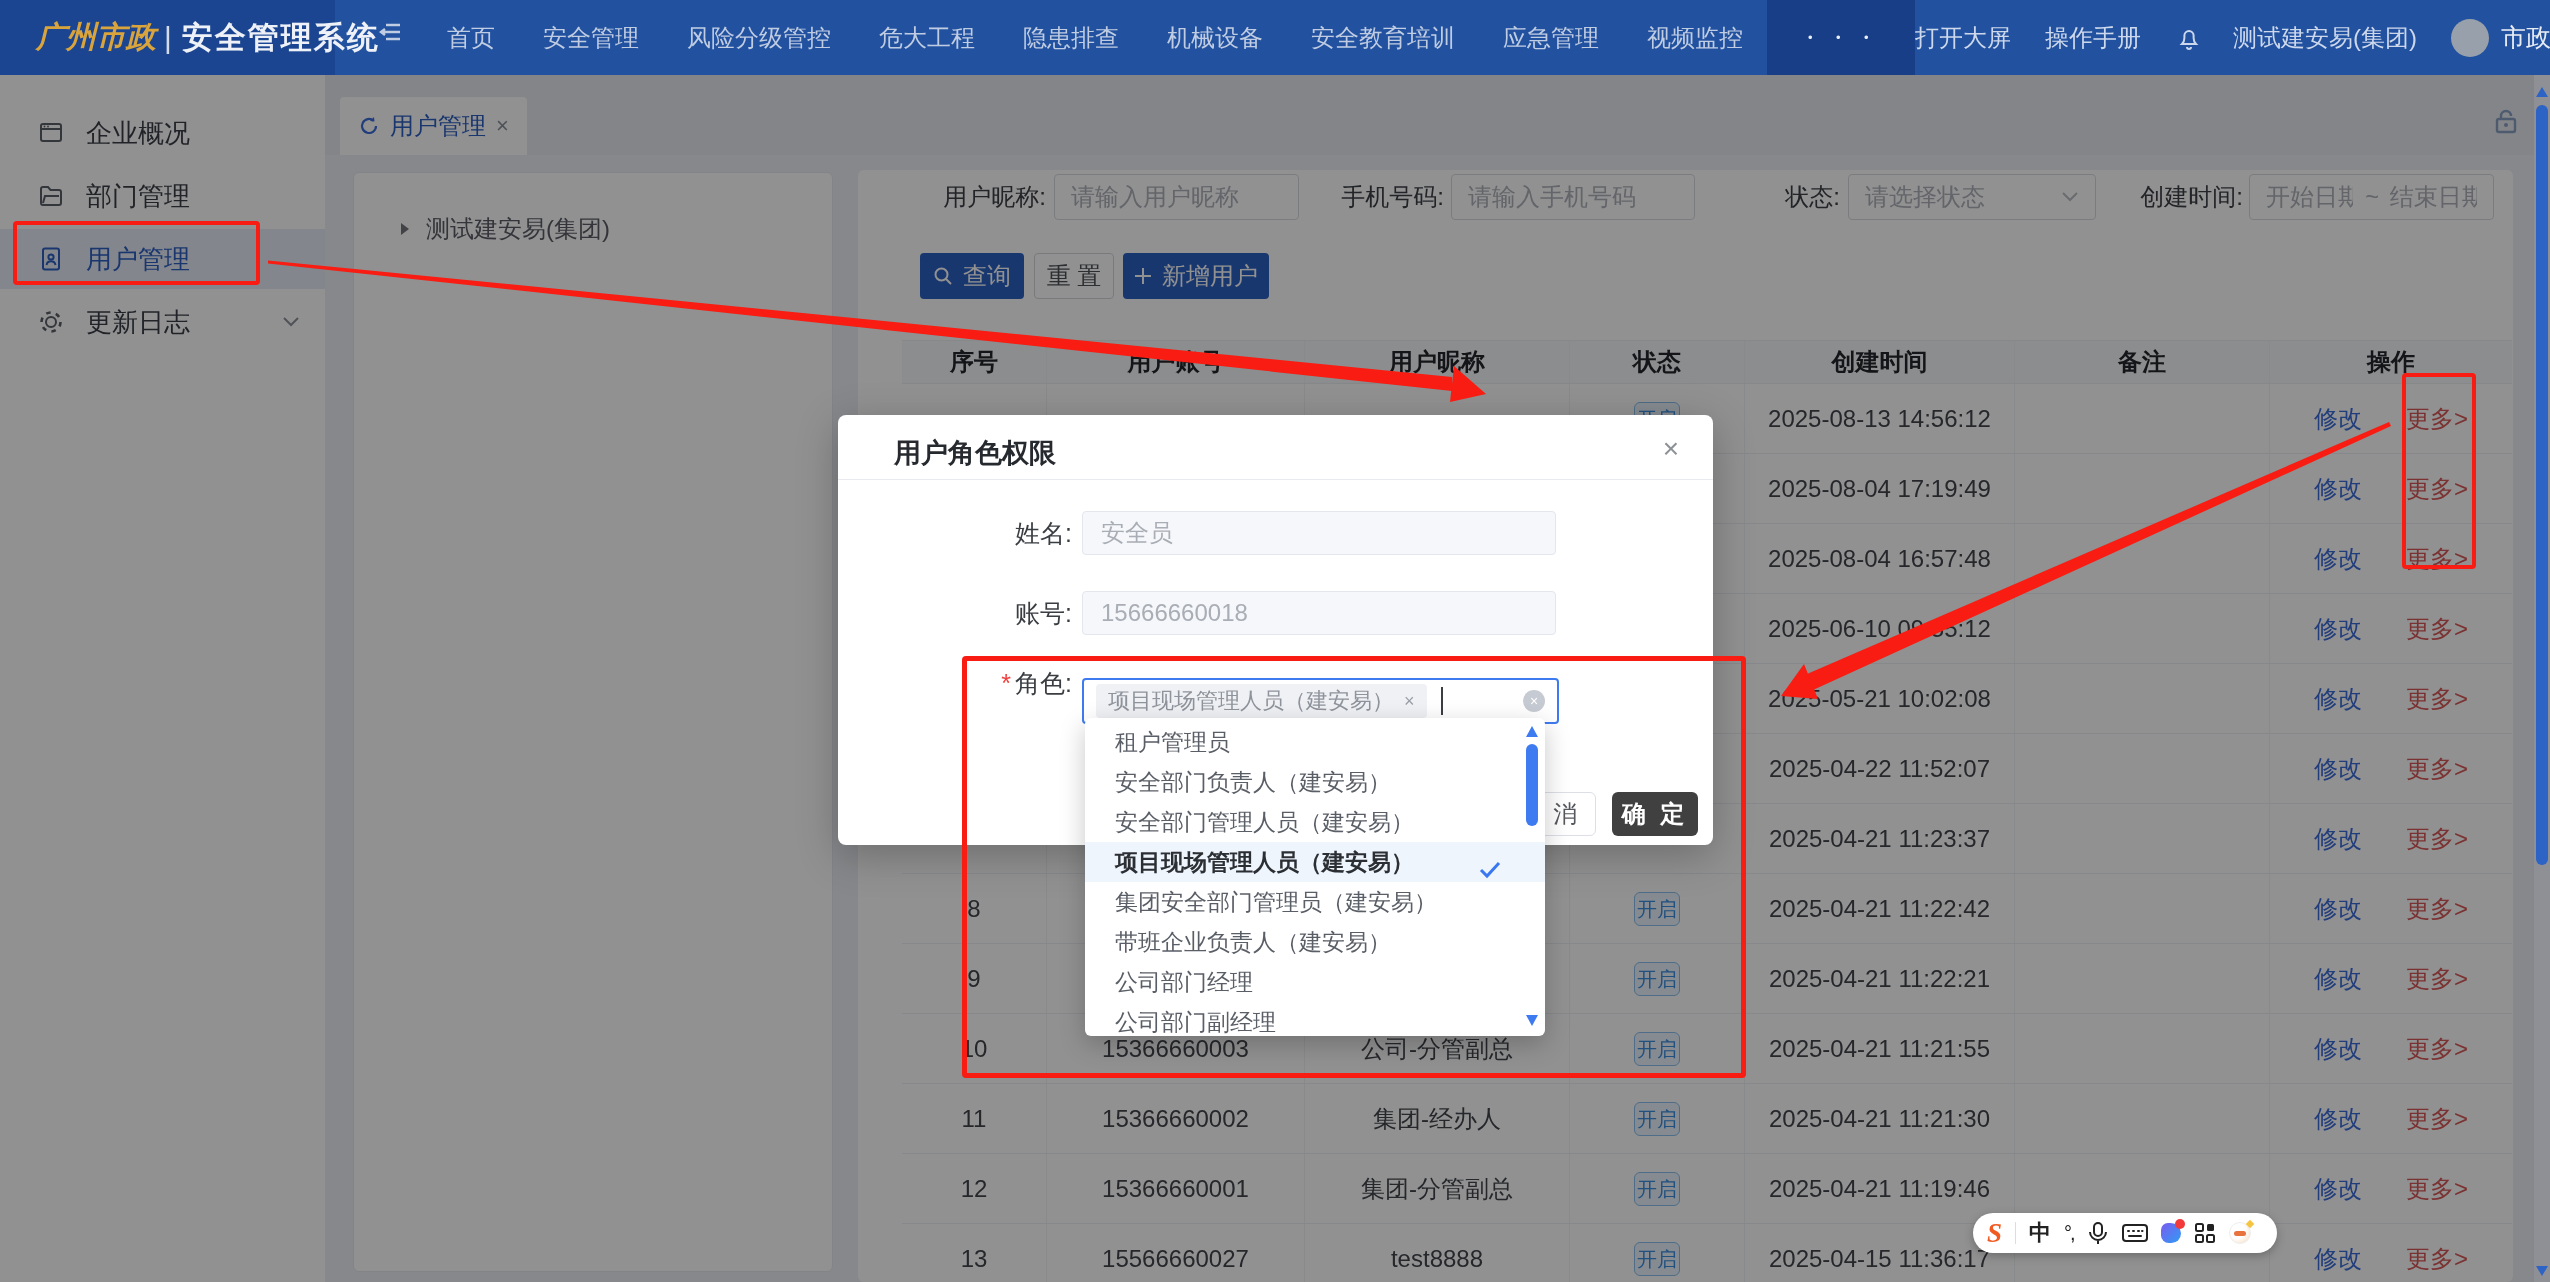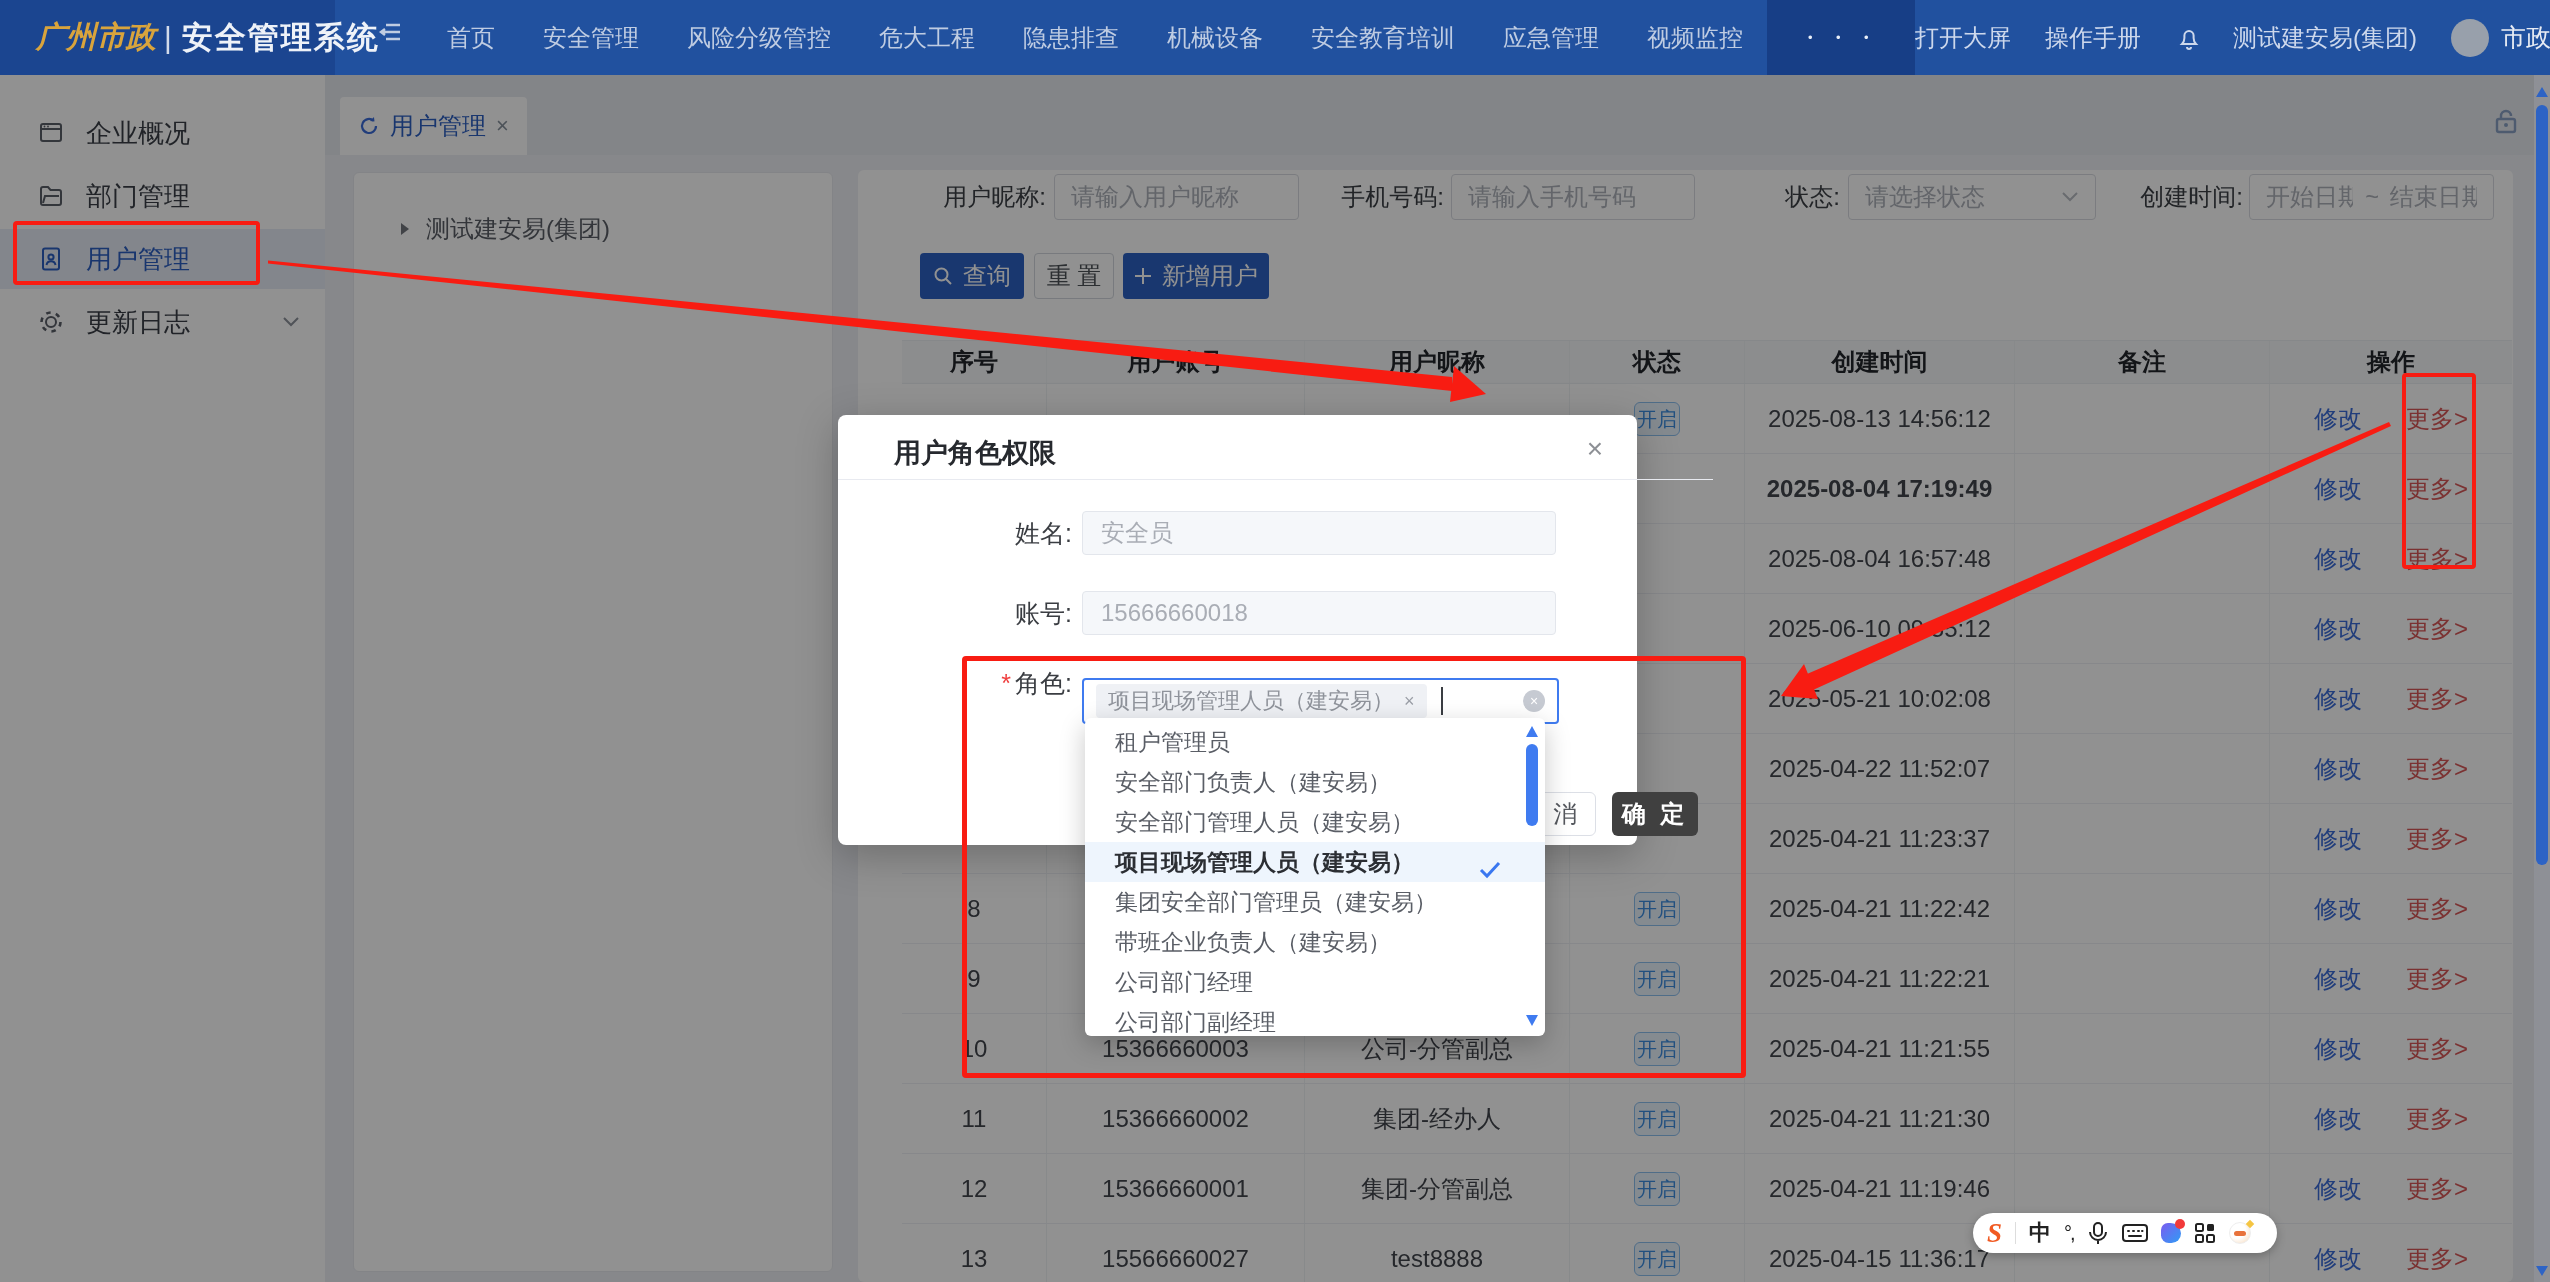--- a/index.html
+++ b/index.html
@@ -73,21 +73,21 @@
   .dim { position:absolute; left:0; top:75px; width:2534px; height:1207px; background:rgba(0,0,0,0.43); z-index:10; }
 
   
   .pagebar { position:absolute; right:0; top:75px; width:16px; height:1207px; background:#8e9096; z-index:12; }
   .pagebar .arr-up, .pagebar .arr-dn { position:absolute; left:2px; width:0; height:0; border-left:6px solid transparent; border-right:6px solid transparent; }
   .arr-up { top:12px; border-bottom:10px solid #2d63c5; }
   .arr-dn { bottom:6px; border-top:10px solid #2d63c5; }
   .pagebar .thumb { position:absolute; left:2px; top:30px; width:12px; height:760px; background:#2d63c5; border-radius:6px; }
 
   
-  .modal { position:absolute; left:838px; top:415px; width:799px; height:430px; background:#fff; border-radius:8px; box-shadow:0 10px 40px rgba(0,0,0,.25); z-index:20; }
+  .modal { position:absolute; left:838px; top:415px; width:875px; height:430px; background:#fff; border-radius:8px; box-shadow:0 10px 40px rgba(0,0,0,.25); z-index:20; }
   .modal-title { position:absolute; left:56px; top:20px; font-size:27px; font-weight:bold; color:#26292e; }
   .modal-close { position:absolute; right:34px; top:18px; font-size:28px; color:#8d9095; cursor:pointer; }
   .modal-div { position:absolute; left:0; top:64px; width:875px; height:1px; background:#e8eaf0; }
   .m-label { position:absolute; left:100px; width:134px; text-align:right; font-size:25px; color:#3a3d42; line-height:44px; white-space:nowrap; }
   .m-input { position:absolute; left:244px; width:474px; height:44px; background:#f5f7fa; border:1px solid #e3e6ec; border-radius:4px; font-size:24px; color:#a9adb5; line-height:42px; padding-left:18px; }
   .req { color:#f04040; margin-right:4px; }
   .role-input { position:absolute; left:244px; top:263px; width:477px; height:46px; border:2px solid #3f7bf0; border-radius:4px; background:#fff; display:flex; align-items:center; padding:0 12px; cursor:text; }
   .role-tag { background:#eff1f5; border-radius:4px; height:34px; display:flex; align-items:center; padding:0 12px; font-size:22px; color:#8f939b; gap:10px; }
   .role-tag .tag-x { color:#9a9ea6; font-size:18px; cursor:pointer; }
   .caret-line { width:2px; height:28px; background:#3a3d42; margin-left:14px; }
@@ -312,21 +312,21 @@
           <div class="td actions" style="width: 242px;">
             <span class="link-edit">修改</span>
             <span class="link-more">更多&gt;</span>
           </div>
         </div>
         <div class="tr data-row">
           <div class="td" style="width: 145px;"></div>
           <div class="td" style="width: 258px;"></div>
           <div class="td" style="width: 265px;"></div>
           <div class="td" style="width: 175px;"></div>
-          <div class="td" style="width: 270px; font-weight: bold;">2025-08-04 17:19:49</div>
+          <div class="td" style="width: 270px;">2025-08-04 17:19:49</div>
           <div class="td" style="width: 255px;"></div>
           <div class="td actions" style="width: 242px;">
             <span class="link-edit">修改</span>
             <span class="link-more">更多&gt;</span>
           </div>
         </div>
         <div class="tr data-row">
           <div class="td" style="width: 145px;"></div>
           <div class="td" style="width: 258px;"></div>
           <div class="td" style="width: 265px;"></div>

